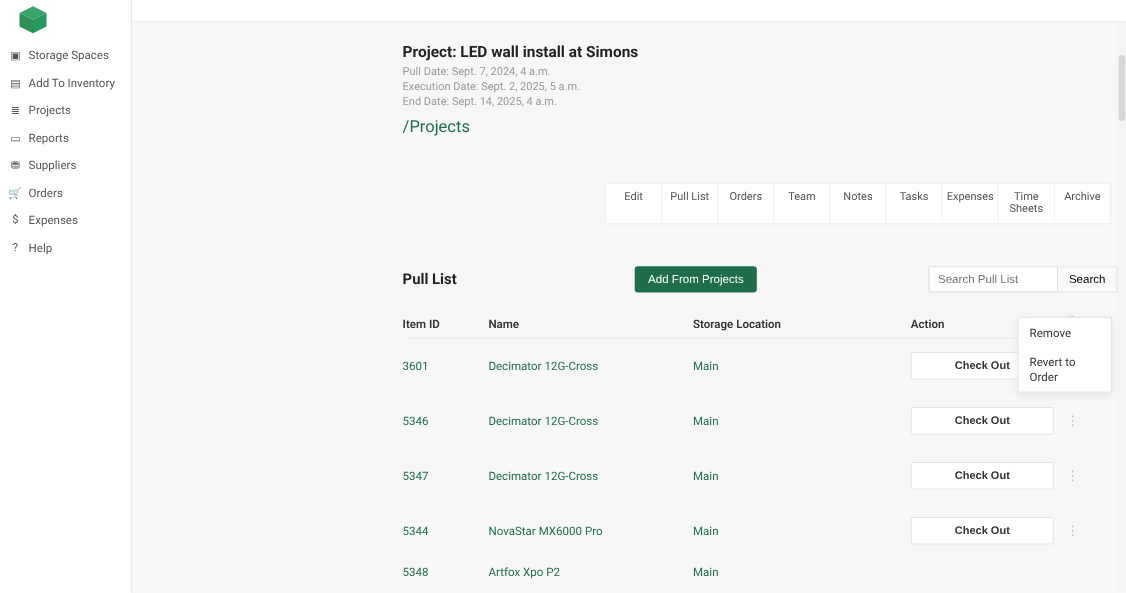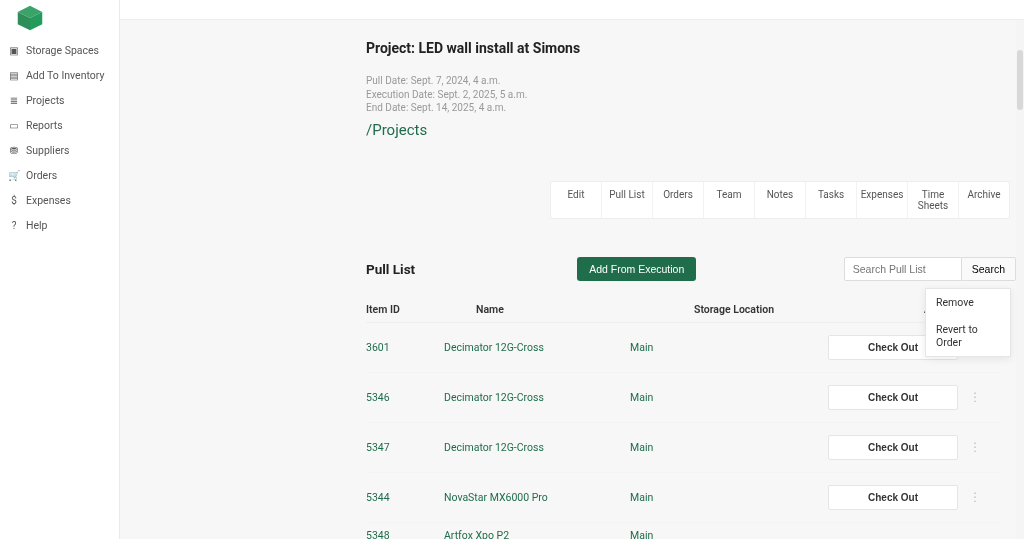--- a/index.html
+++ b/index.html
@@ -54,21 +54,21 @@
   .main {
     position: absolute;
     left: 366px;
     top: 40px;
     width: 650px;
   }
   .proj-title {
     font-size: 14px;
     font-weight: 700;
     color: #222;
-    margin-bottom: 18px;
+    margin-bottom: 3px;
   }
   .proj-meta { color: #999; font-size: 10px; line-height: 1.35; }
   .breadcrumb {
     margin-top: 6px;
     color: #1f6d4a;
     font-size: 15px;
     cursor: pointer;
   }
 
   .tabs {
@@ -144,21 +144,20 @@
     display: grid;
     grid-template-columns: 78px 186px 198px 130px 34px;
     align-items: center;
   }
   .thead {
     padding: 6px 0;
     border-bottom: 1px solid #eee;
     font-weight: 600;
     color: #333;
     font-size: 10.5px;
-    gap: 32px;
   }
   .thead .action { text-align: left; }
   .thead .export { text-align: center; color: #1f6d4a; }
   .trow {
     padding: 12px 0;
     border-bottom: 1px solid #f3f3f3;
     font-size: 10.5px;
   }
   .trow .item-id, .trow .name, .trow .loc {
     color: #1f6d4a;
@@ -290,21 +289,21 @@
     <div class="tab">Team</div>
     <div class="tab">Notes</div>
     <div class="tab">Tasks</div>
     <div class="tab">Expenses</div>
     <div class="tab">Time Sheets</div>
     <div class="tab">Archive</div>
   </div>
 
   <div class="section-header">
     <span class="section-title">Pull List</span>
-    <button class="btn-primary">Add From Execution</button>
+    <button class="btn-primary">Add From Projects</button>
     <div class="search-wrap">
       <input class="search-input" placeholder="Search Pull List" style="">
       <button class="search-btn">Search</button>
     </div>
   </div>
 
   <div class="table">
     <div class="thead">
       <div>Item ID</div>
       <div>Name</div>

